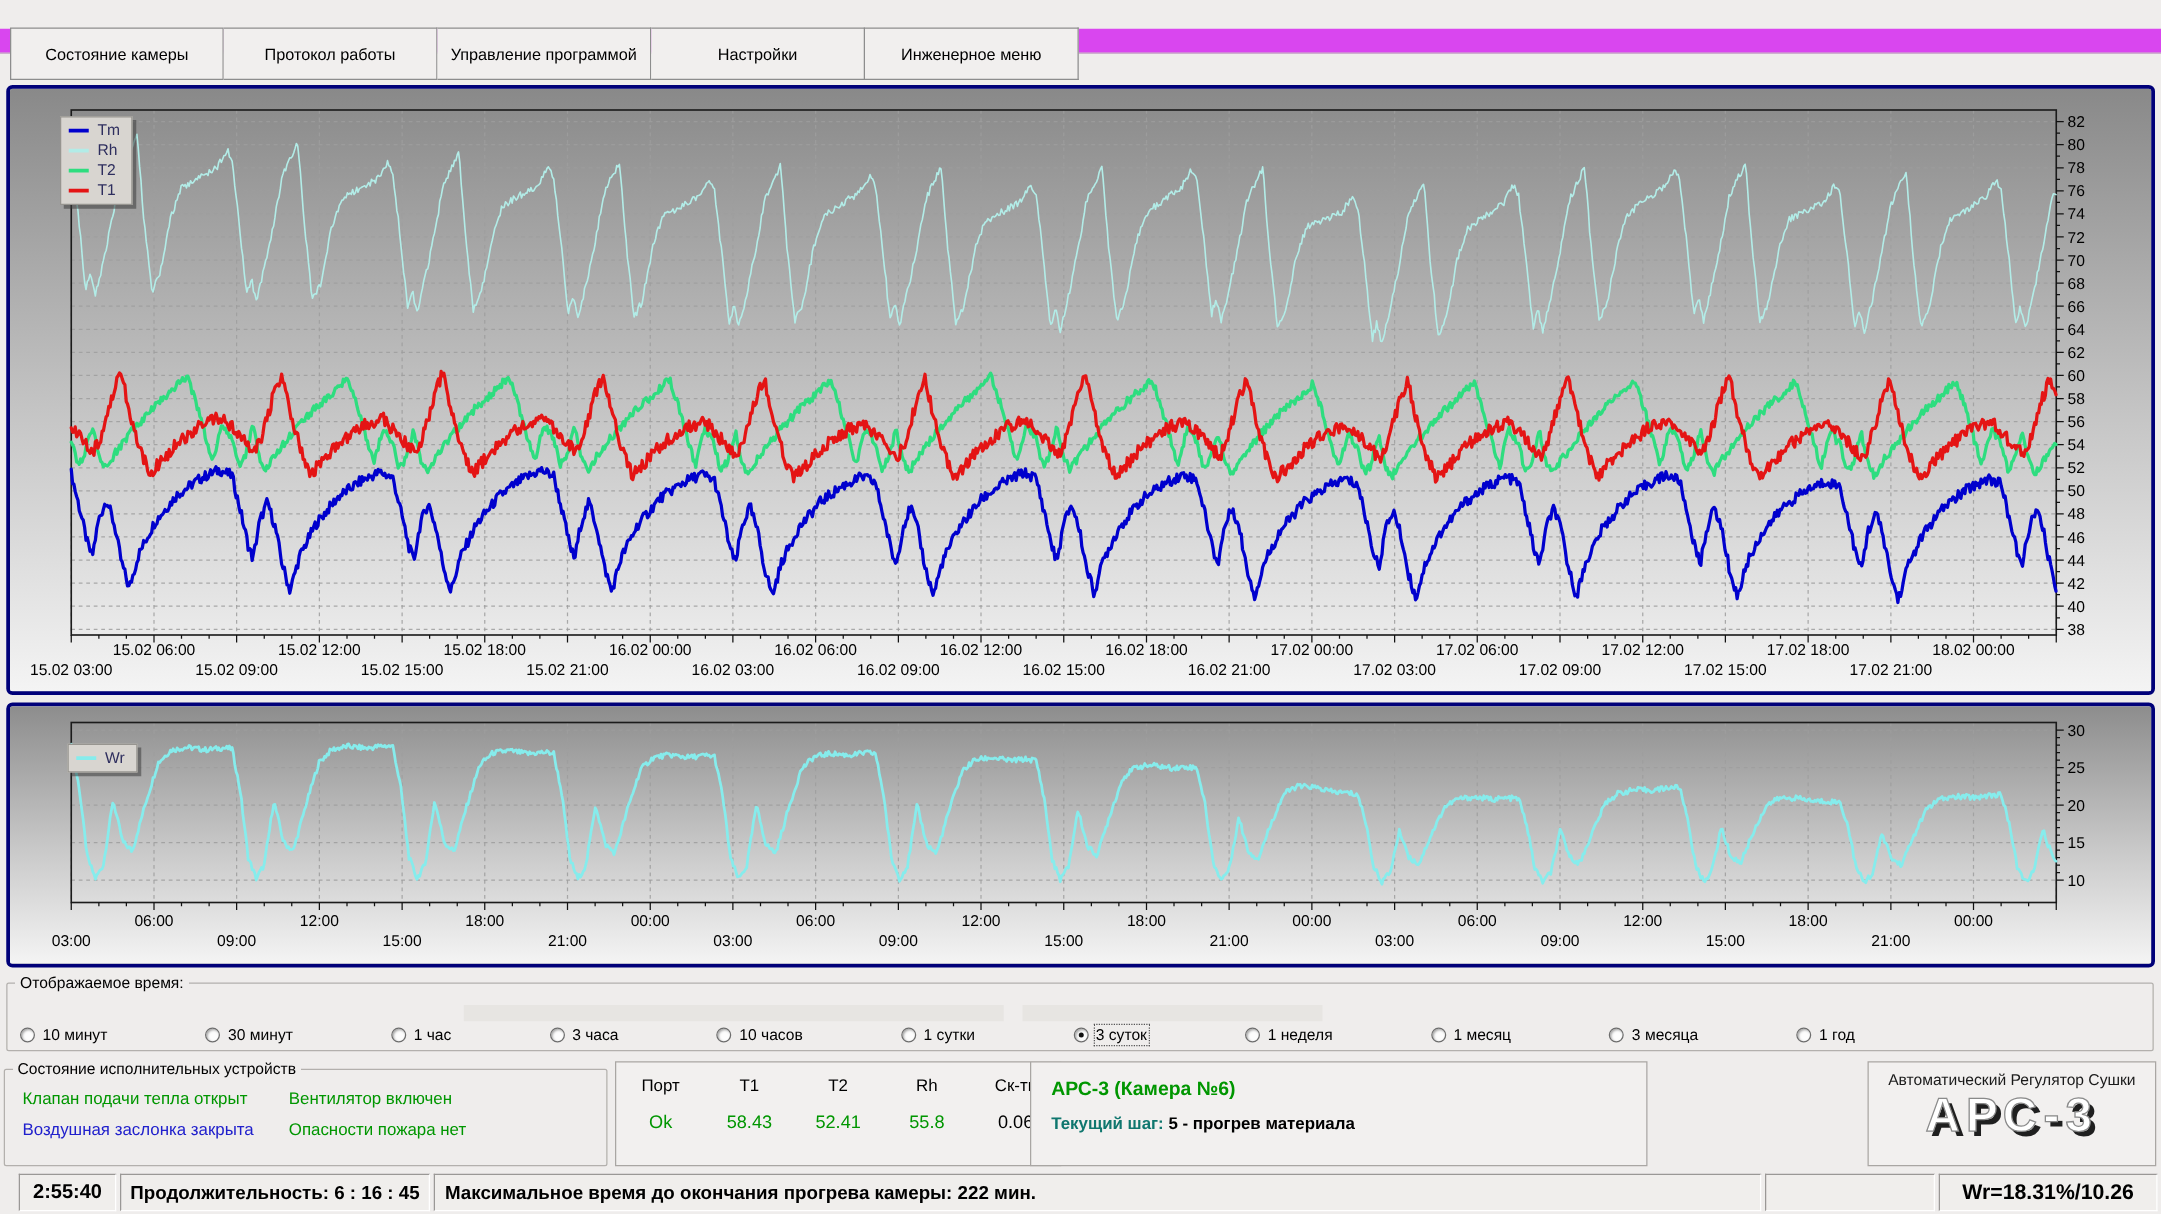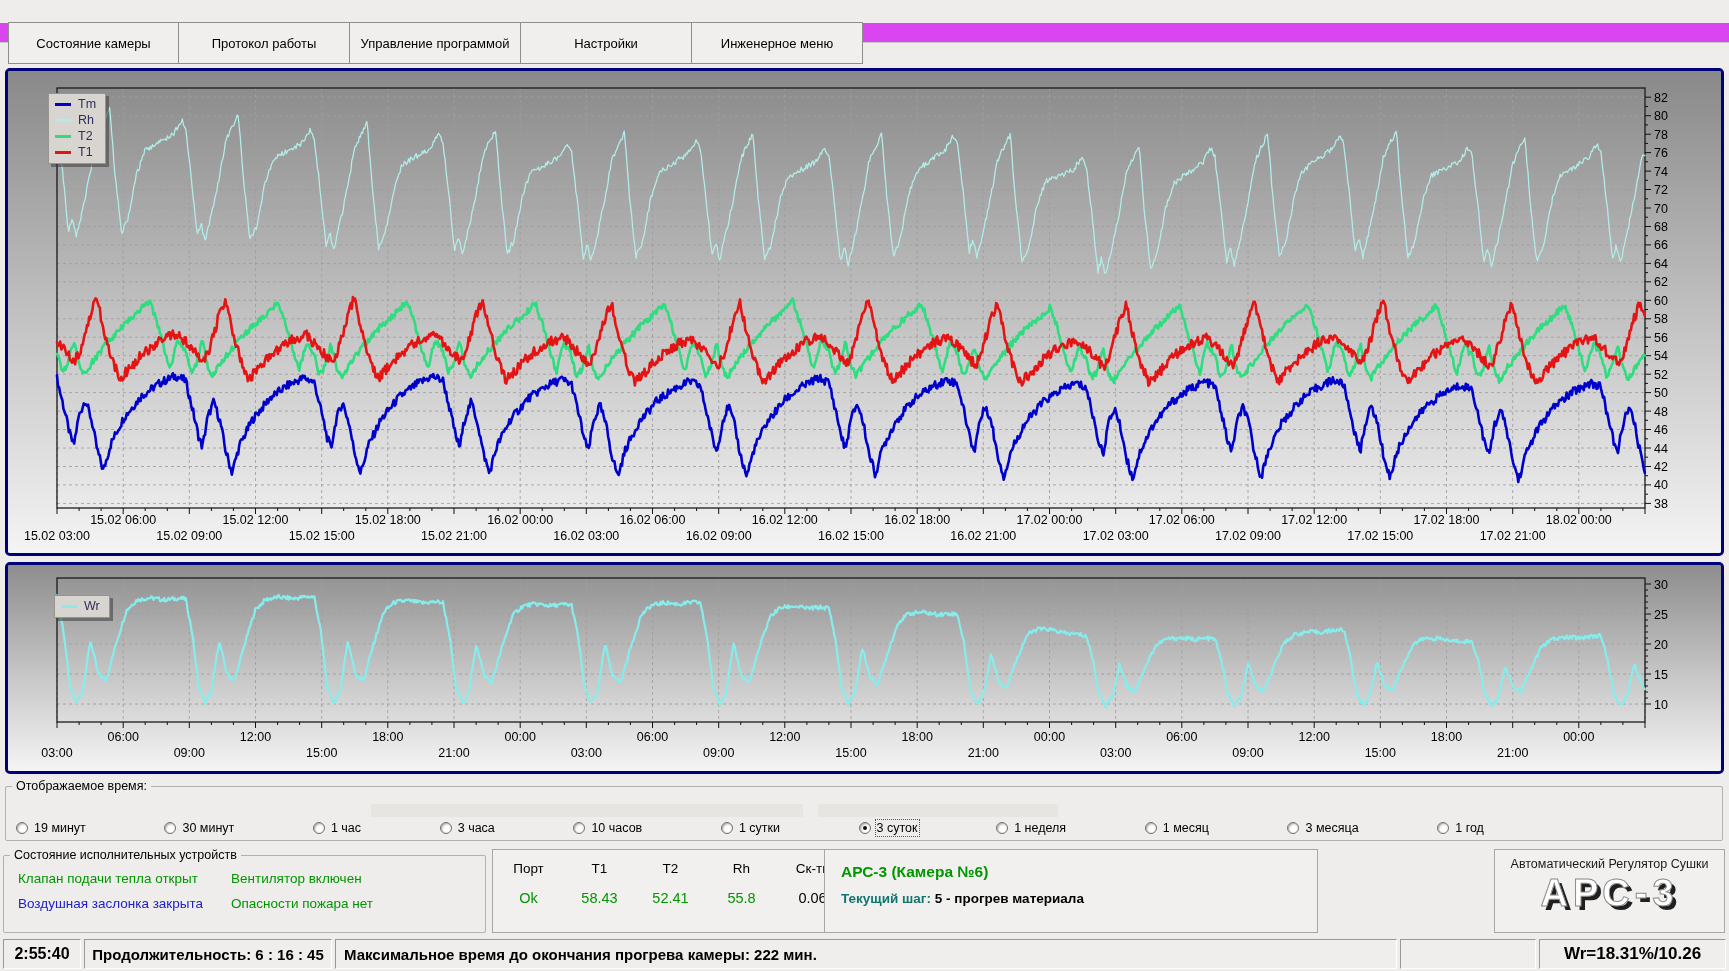--- a/index.html
+++ b/index.html
@@ -61,21 +61,21 @@
   #controller{left:824px;width:494px;padding-left:16px;}
   .ctitle{margin-top:13px;font-size:15.5px;font-weight:bold;}
   .cstep{margin-top:10px;font-size:13.5px;font-weight:bold;}
   .cstep .slabel{color:#0f766e;}
   #brand{left:1494px;width:231px;text-align:center;}
   .bsub{margin-top:7px;font-size:12.5px;color:#1a1a1a;}
   .blogo{margin-top:1px;font-size:38px;font-weight:bold;letter-spacing:5px;color:#fff;
     -webkit-text-stroke:1px #8a8a8a;text-shadow:4px 4px 0 #1f1f1f;}
 
   
-  .statusbar{position:absolute;top:937px;left:0;right:0;height:34px;background:#efedec;
+  .statusbar{position:absolute;top:937px;left:12px;right:0;height:34px;background:#efedec;
     display:flex;gap:3px;padding:2px 3px;}
   .cell{border:1px solid;border-color:#9a9896 #ffffff #ffffff #9a9896;background:#f0eeec;
     display:flex;align-items:center;font-weight:bold;}
   .c-clock{width:78px;justify-content:center;font-size:16px;}
   .c-dur{width:248px;justify-content:center;font-size:15px;}
   .c-msg{width:1062px;padding-left:8px;font-size:15px;}
   .c-spacer{width:136px;}
   .c-wr{flex:1;justify-content:center;font-size:17px;}
 </style>
 </head>
@@ -524,21 +524,21 @@
     </div>
   </div>
 
   <fieldset id="time-box">
     <legend>Отображаемое время:</legend>
     <div class="band b1"></div>
     <div class="band b2"></div>
     <div class="radios">
       <label class="radio">
           <span class="rb"></span>
-          <span class="rlbl">19 минут</span>
+          <span class="rlbl">10 минут</span>
         </label>
       <label class="radio">
           <span class="rb"></span>
           <span class="rlbl">30 минут</span>
         </label>
       <label class="radio">
           <span class="rb"></span>
           <span class="rlbl">1 час</span>
         </label>
       <label class="radio">

